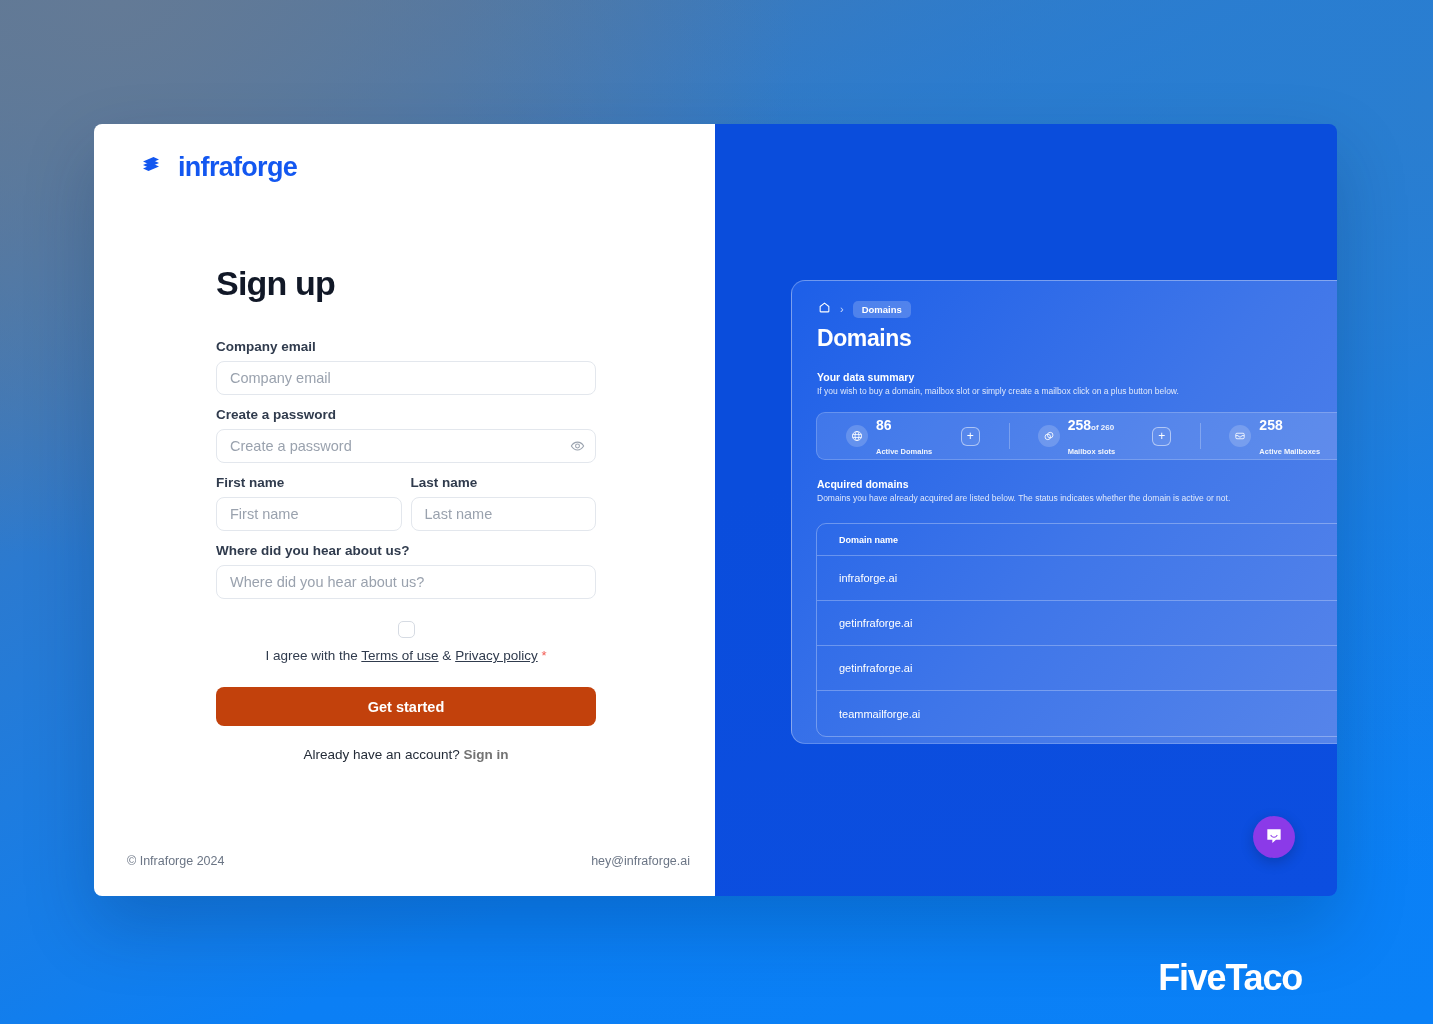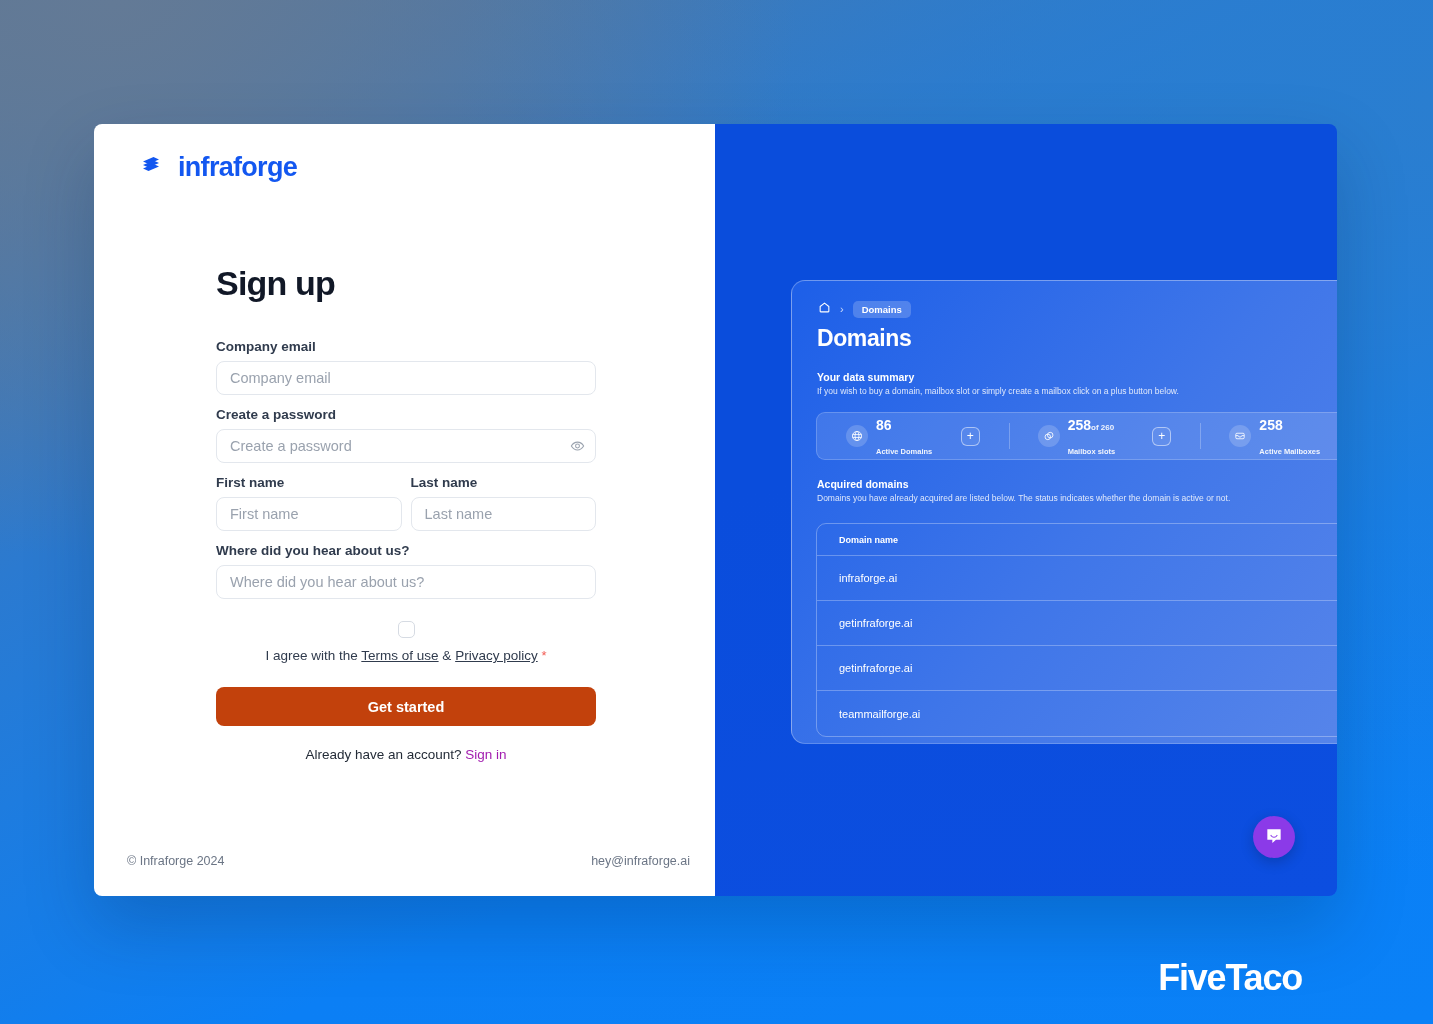--- a/index.html
+++ b/index.html
@@ -159,22 +159,22 @@
   }
 
   .signin-line {
     margin-top: 21px;
     text-align: center;
     font-size: 13.5px;
     color: #242c38;
     font-weight: 500;
   }
   .signin-line a {
-    color: #a21caf;
-    font-weight: 400;
+    color: #737373;
+    font-weight: 700;
     text-decoration: none;
   }
 
   .left-footer {
     position: absolute;
     left: 33px;
     right: 25px;
     bottom: 28px;
     display: flex;
     justify-content: space-between;

